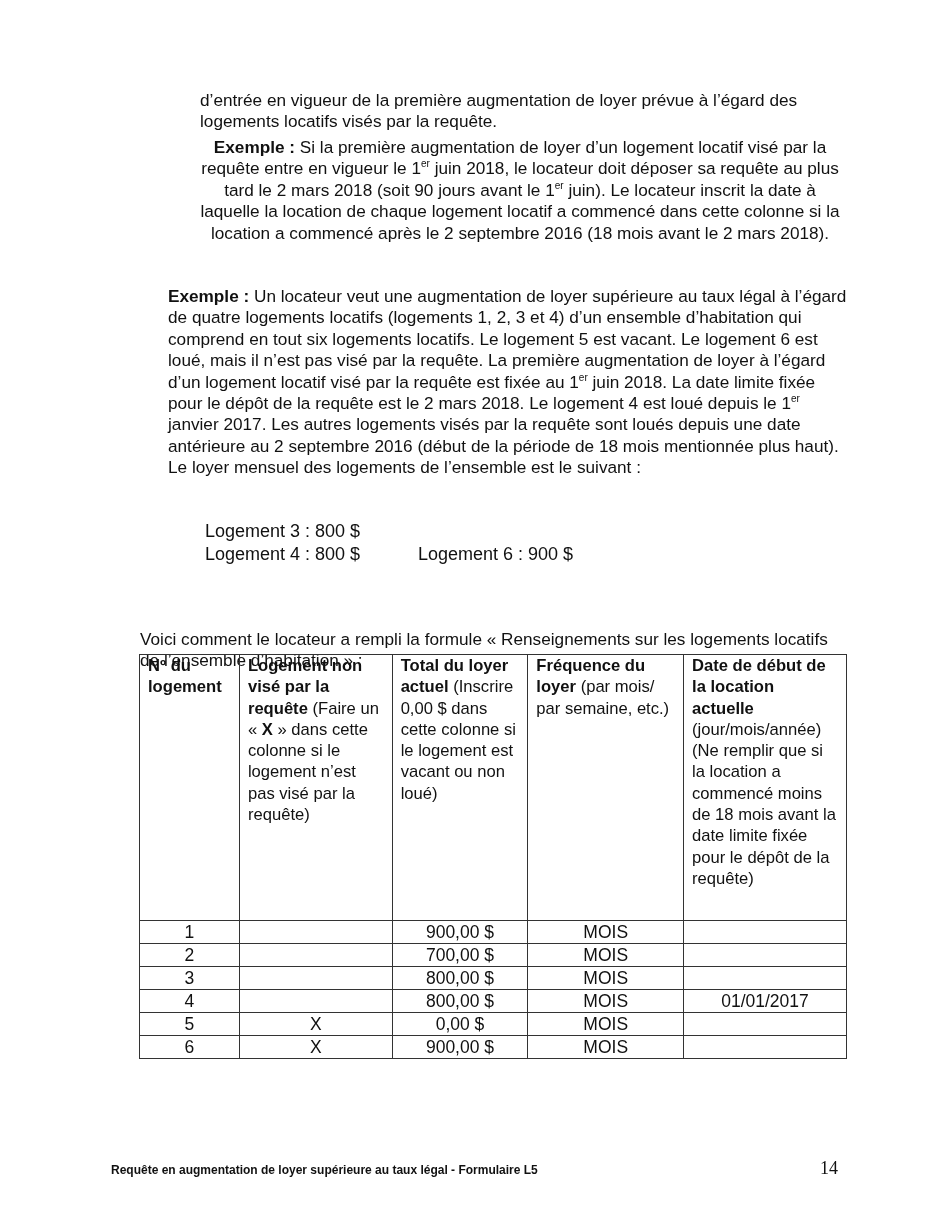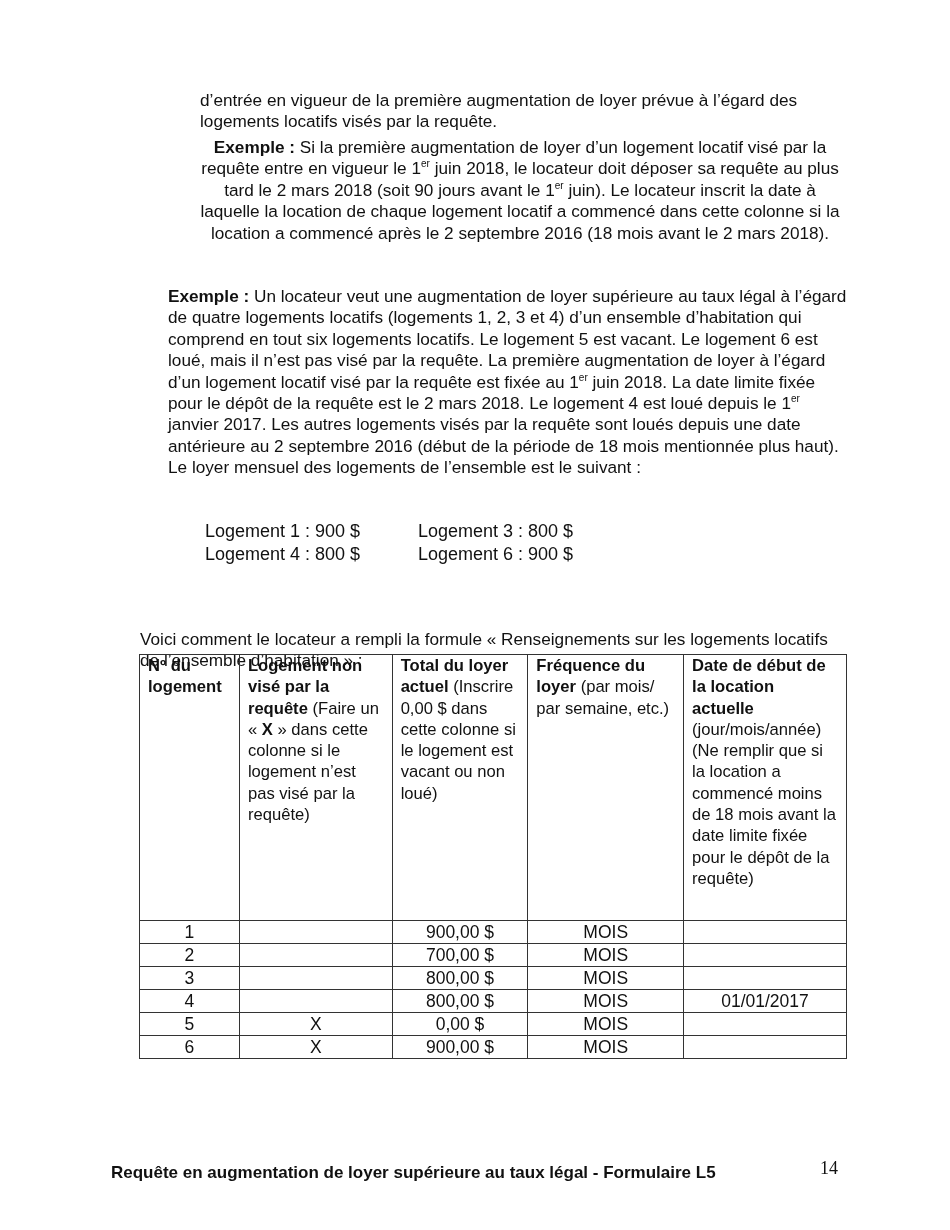--- a/index.html
+++ b/index.html
@@ -16,35 +16,34 @@
   .rents .c1 { width: 213px; }
   .rents .c2 { width: 223px; }
   .rents .c3 { width: 200px; }
   #p4 { left: 140px; top: 590px; width: 700px; margin-top: 39px; }
   table.form { position: absolute; left: 139px; top: 654px; width: 708px;
                border-collapse: collapse; font-size: 16.6px; }
   table.form td, table.form th { border: 1.3px solid #333; padding: 0 8px; vertical-align: top; }
   table.form th { font-weight: normal; text-align: left; line-height: 21.3px; padding-top: 0px; padding-bottom: 11px; height: 254px; }
   table.form th b { font-weight: bold; }
   table.form td { text-align: center; font-size: 17.5px; line-height: 22px; height: 22px; padding-top: 0; padding-bottom: 0; }
-  .footer-left { position: absolute; left: 111px; top: 1163px; font-size: 17px; font-weight: bold; text-align: center; }
+  .footer-left { position: absolute; left: 111px; top: 1163px; font-size: 12px; font-weight: bold; text-align: center; }
   .footer-right { position: absolute; left: 820px; top: 1158px; font-family: "Liberation Serif", serif; font-size: 18px; }
 </style>
 </head>
 <body>
 
 <p class="para" id="p1">d’entrée en vigueur de la première augmentation de loyer prévue à l’égard des logements locatifs visés par la requête.</p>
 
 <p class="para" id="p2"><b>Exemple :</b><span> Si la première augmentation de loyer d’un logement locatif visé par la requête entre en vigueur le 1</span><sup>er</sup><span> juin 2018, le locateur doit déposer sa requête au plus tard le 2 mars 2018 (soit 90 jours avant le 1</span><sup>er</sup><span> juin). Le locateur inscrit la date à laquelle la location de chaque logement locatif a commencé dans cette colonne si la location a commencé après le 2 septembre 2016 (18 mois avant le 2 mars 2018).</span></p>
 
 <p class="para" id="p3"><b>Exemple :</b><span> Un locateur veut une augmentation de loyer supérieure au taux légal à l’égard de quatre logements locatifs (logements 1, 2, 3 et 4) d’un ensemble d’habitation qui comprend en tout six logements locatifs. Le logement 5 est vacant. Le logement 6 est loué, mais il n’est pas visé par la requête. La première augmentation de loyer à l’égard d’un logement locatif visé par la requête est fixée au 1</span><sup>er</sup><span> juin 2018. La date limite fixée pour le dépôt de la requête est le 2 mars 2018. Le logement 4 est loué depuis le 1</span><sup>er</sup><span> janvier 2017. Les autres logements visés par la requête sont loués depuis une date antérieure au 2 septembre 2016 (début de la période de 18 mois mentionnée plus haut). Le loyer mensuel des logements de l’ensemble est le suivant :</span></p>
 
 <div class="rents">
   <div class="row">
-    <span class="c1">Logement 1 : 900 $</span>
     <span class="c3">Logement 3 : 800 $</span>
   </div>
   <div class="row">
     <span class="c1">Logement 4 : 800 $</span>
     <span class="c3">Logement 6 : 900 $</span>
   </div>
 </div>
 
 <p class="para" id="p4">Voici comment le locateur a rempli la formule « Renseignements sur les logements locatifs de l’ensemble d’habitation » :</p>
 

